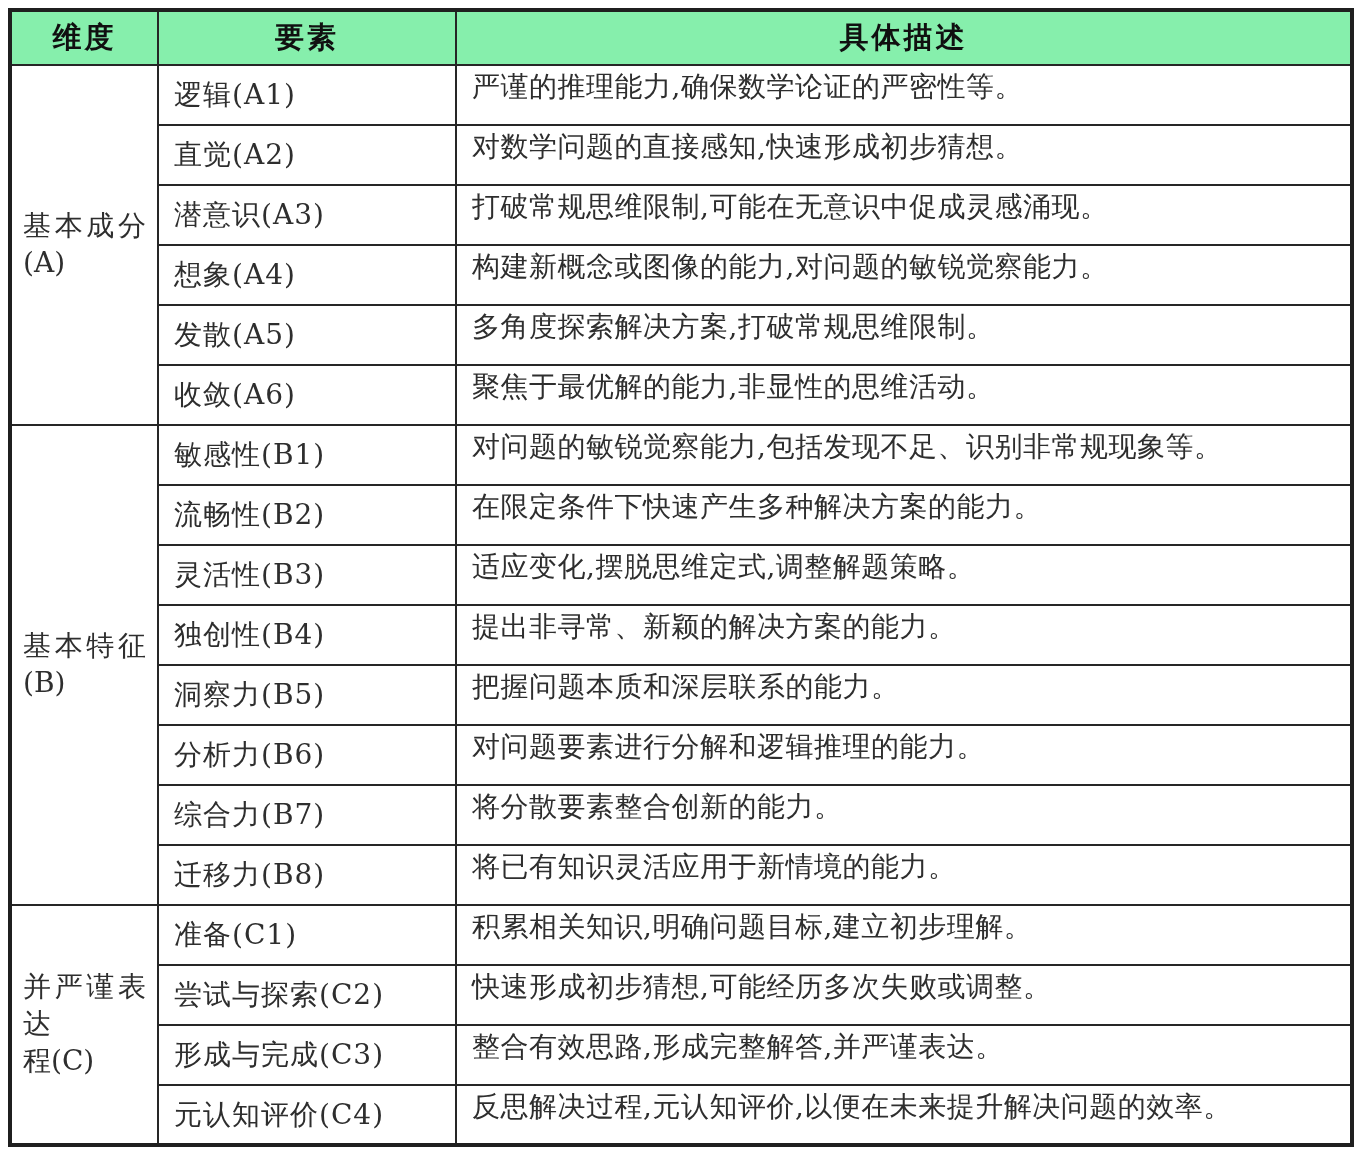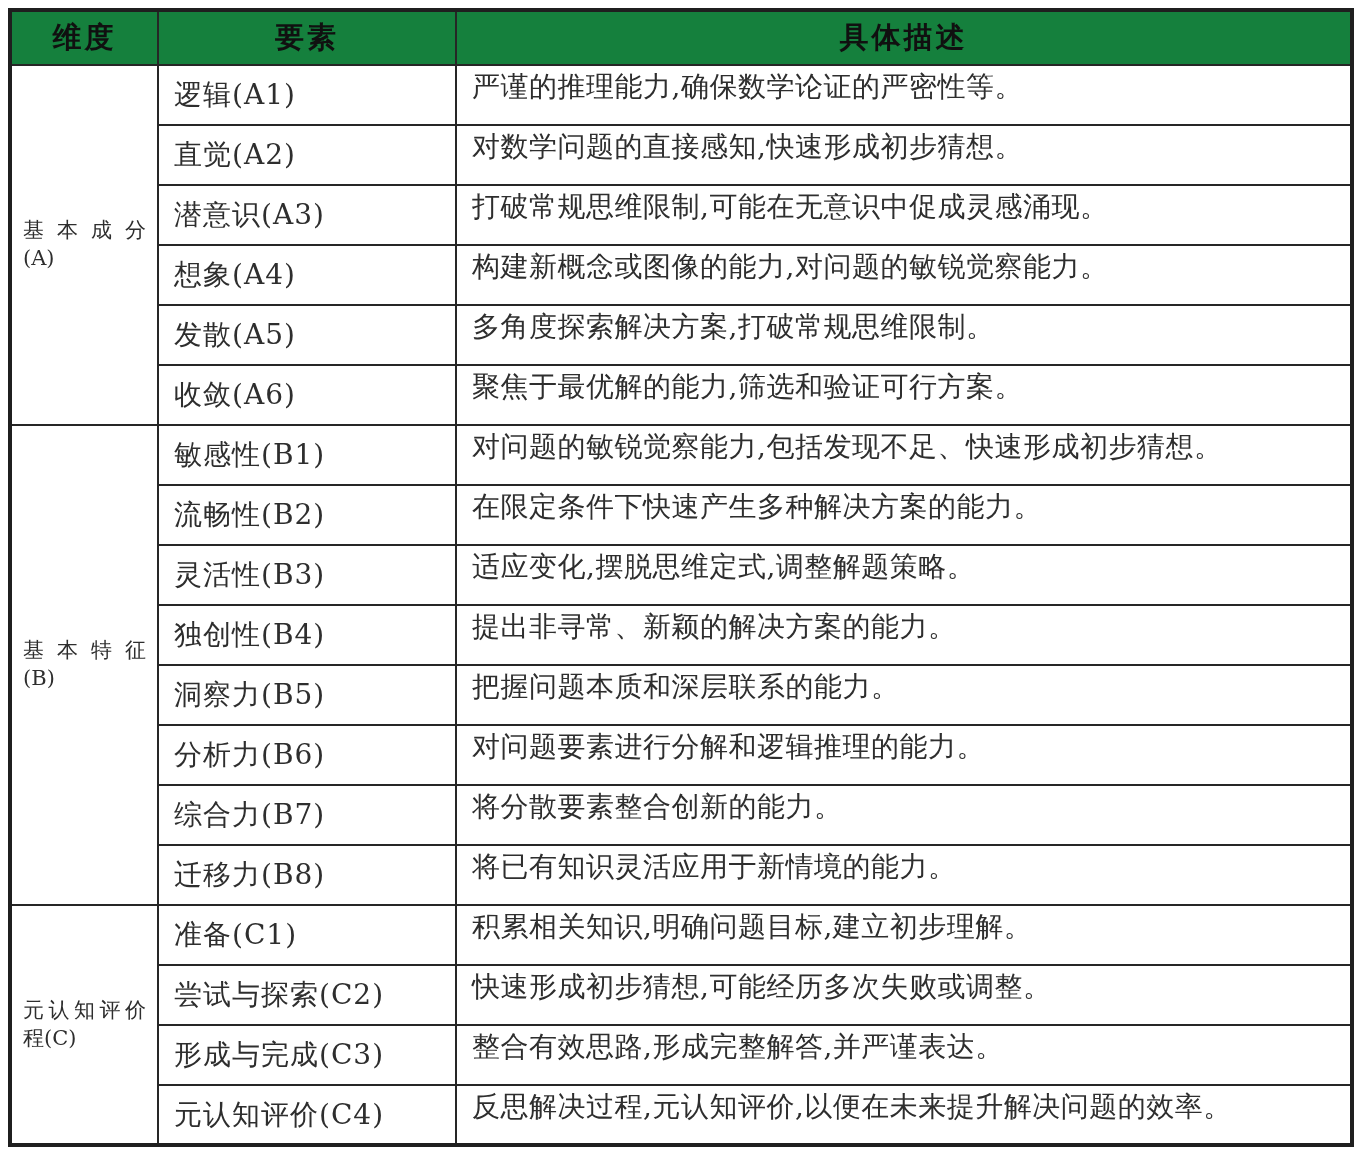--- a/index.html
+++ b/index.html
@@ -38,27 +38,27 @@
   tbody tr { height: 60px; }
 
   thead th {
     font-family: Liberation Mono, monospace;
     font-weight: 900;
     font-size: 29px;
     color: #101010;
     letter-spacing: 3px;
     text-align: center;
     vertical-align: middle;
-    background: #15803d;
+    background: #86efac;
   }
 
   td.dim-cell {
     vertical-align: middle;
     padding: 0 11px;
-    font-size: 21px;
+    font-size: 28px;
     color: #2e2e2e;
     background: #ffffff;
   }
   .dim-line { line-height: 1.32; }
   .dim-line.justify {
     text-align: justify;
     text-align-last: justify;
   }
   .dim-line.last { text-align: left; }
 
@@ -117,29 +117,29 @@
         <tr>
           <td class="elem-cell">想象(A4)</td>
           <td class="desc-cell">构建新概念或图像的能力,对问题的敏锐觉察能力。</td>
         </tr>
         <tr>
           <td class="elem-cell">发散(A5)</td>
           <td class="desc-cell">多角度探索解决方案,打破常规思维限制。</td>
         </tr>
         <tr>
           <td class="elem-cell">收敛(A6)</td>
-          <td class="desc-cell">聚焦于最优解的能力,筛选和验证可行方案。</td>
+          <td class="desc-cell">聚焦于最优解的能力,非显性的思维活动。</td>
         </tr>
         <tr>
           <td rowspan="8" class="dim-cell">
             <div class="dim-line justify">基本特征</div>
             <div class="dim-line last">(B)</div>
           </td>
           <td class="elem-cell">敏感性(B1)</td>
-          <td class="desc-cell">对问题的敏锐觉察能力,包括发现不足、快速形成初步猜想。</td>
+          <td class="desc-cell">对问题的敏锐觉察能力,包括发现不足、识别非常规现象等。</td>
         </tr>
         <tr>
           <td class="elem-cell">流畅性(B2)</td>
           <td class="desc-cell">在限定条件下快速产生多种解决方案的能力。</td>
         </tr>
         <tr>
           <td class="elem-cell">灵活性(B3)</td>
           <td class="desc-cell">适应变化,摆脱思维定式,调整解题策略。</td>
         </tr>
         <tr>
@@ -157,21 +157,21 @@
         <tr>
           <td class="elem-cell">综合力(B7)</td>
           <td class="desc-cell">将分散要素整合创新的能力。</td>
         </tr>
         <tr>
           <td class="elem-cell">迁移力(B8)</td>
           <td class="desc-cell">将已有知识灵活应用于新情境的能力。</td>
         </tr>
         <tr>
           <td rowspan="4" class="dim-cell">
-            <div class="dim-line justify">元认知评价</div>
+            <div class="dim-line justify">并严谨表达</div>
             <div class="dim-line last">程(C)</div>
           </td>
           <td class="elem-cell">准备(C1)</td>
           <td class="desc-cell">积累相关知识,明确问题目标,建立初步理解。</td>
         </tr>
         <tr>
           <td class="elem-cell">尝试与探索(C2)</td>
           <td class="desc-cell">快速形成初步猜想,可能经历多次失败或调整。</td>
         </tr>
         <tr>

